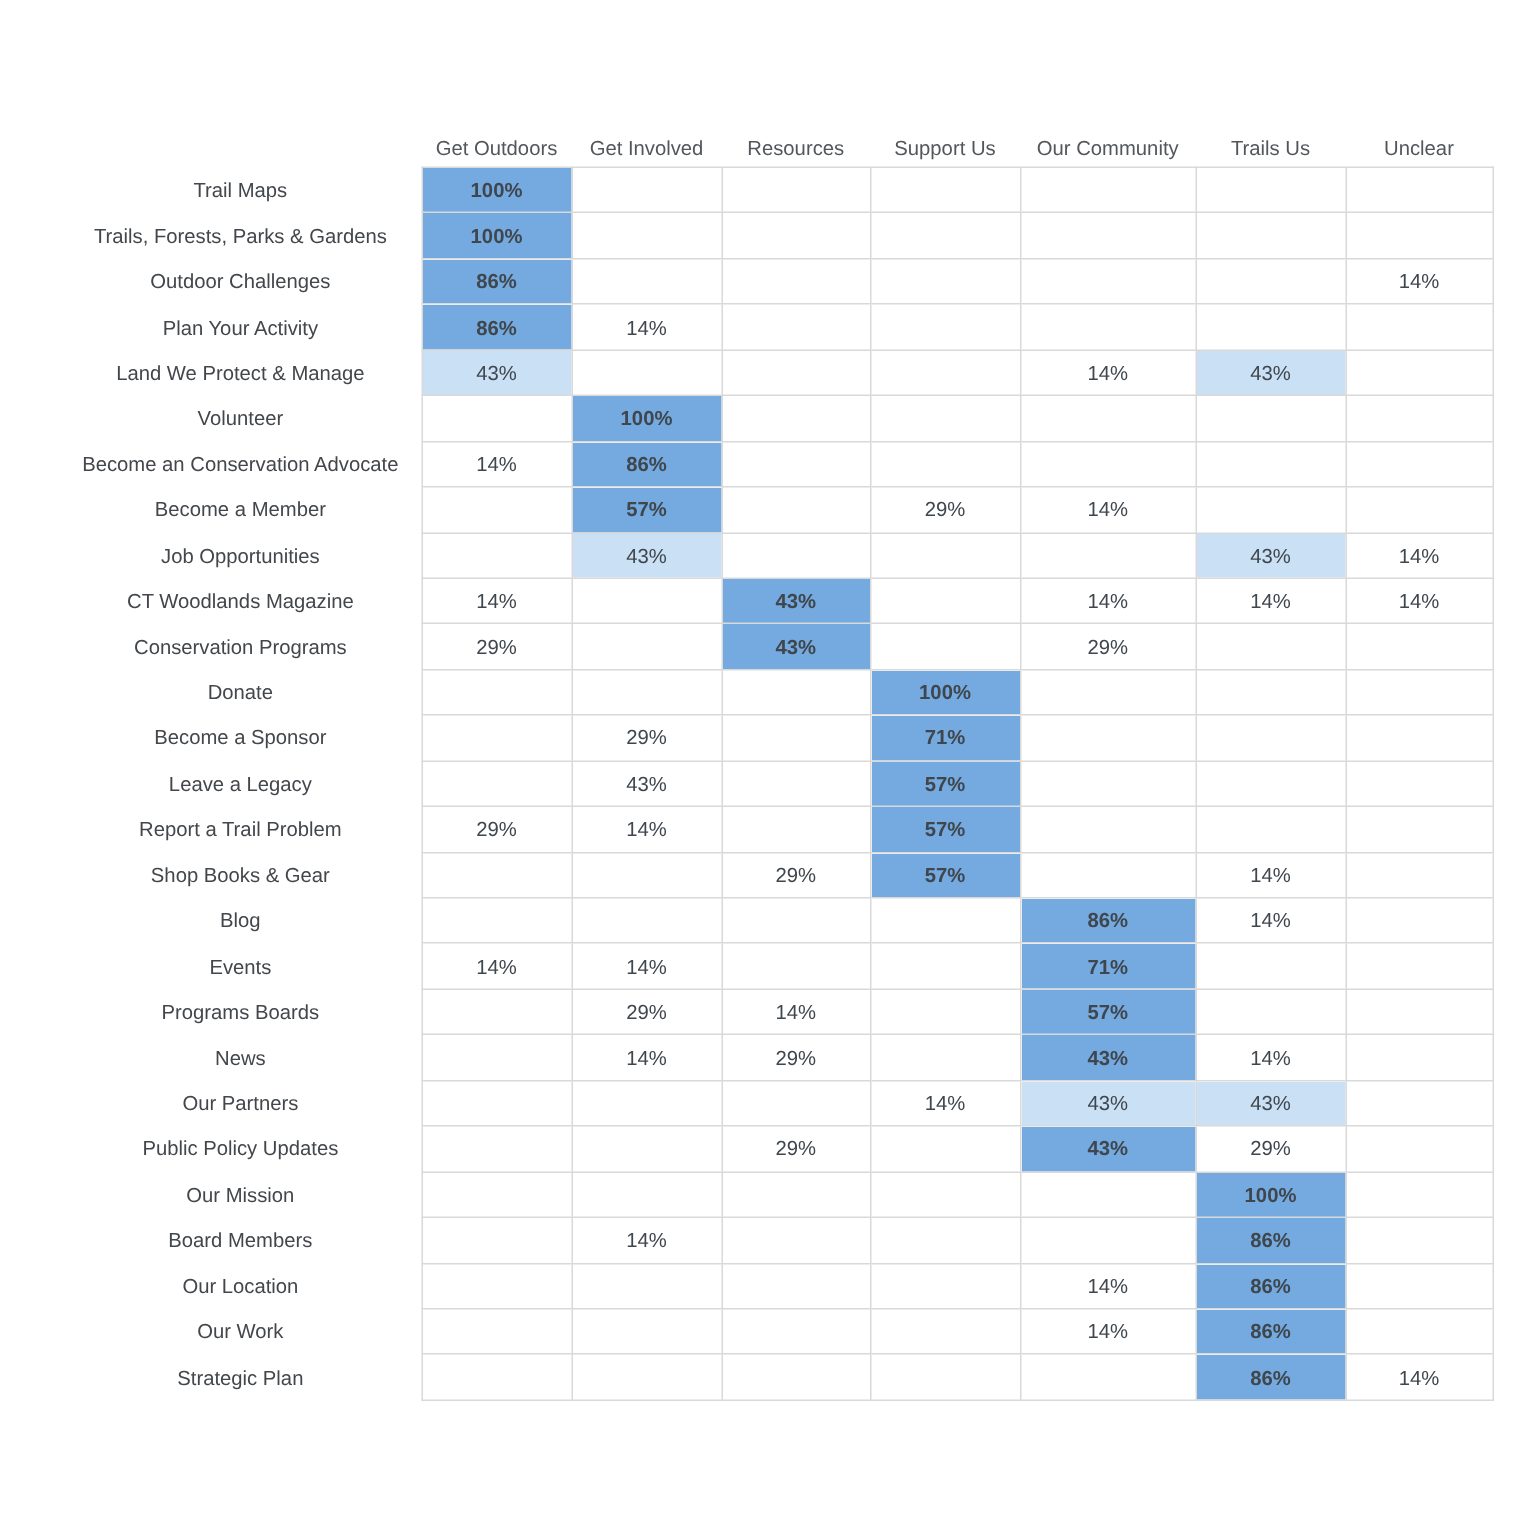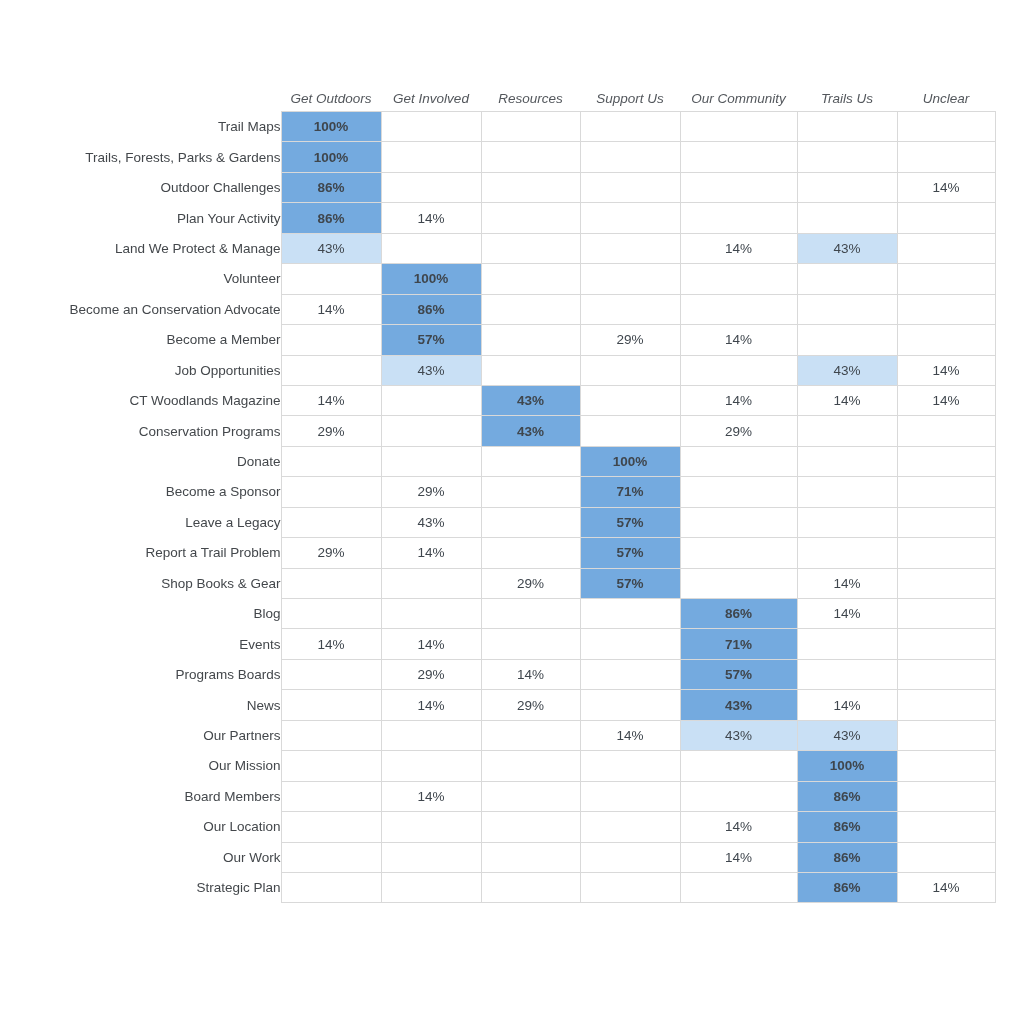--- a/index.html
+++ b/index.html
@@ -26,25 +26,24 @@
     padding: 0;
     overflow: hidden;
     white-space: nowrap;
   }
   thead th {
     height: 26px;
     vertical-align: middle;
     text-align: center;
     color: var(--header-text, #53575c);
     border: none;
-    font-style: italic;
   }
   thead th.corner { text-align: left; }
   tbody th.row-label {
-    text-align: right;
+    text-align: center;
     vertical-align: middle;
     color: var(--label-text, #43474b);
     border: none;
     height: 29.45px;
   }
   tbody td.cell {
     border: 1px solid var(--grid-border, #d9d9d9);
     text-align: center;
     vertical-align: middle;
     color: var(--cell-text, #3f464d);
@@ -285,20 +284,30 @@
           <th class="row-label">Our Partners</th>
           <td class="cell"></td>
           <td class="cell"></td>
           <td class="cell"></td>
           <td class="cell">14%</td>
           <td class="cell light">43%</td>
           <td class="cell light">43%</td>
           <td class="cell"></td>
         </tr>
         <tr>
+          <th class="row-label">Public Policy Updates</th>
+          <td class="cell"></td>
+          <td class="cell"></td>
+          <td class="cell">29%</td>
+          <td class="cell"></td>
+          <td class="cell dark">43%</td>
+          <td class="cell">29%</td>
+          <td class="cell"></td>
+        </tr>
+        <tr>
           <th class="row-label">Our Mission</th>
           <td class="cell"></td>
           <td class="cell"></td>
           <td class="cell"></td>
           <td class="cell"></td>
           <td class="cell"></td>
           <td class="cell dark">100%</td>
           <td class="cell"></td>
         </tr>
         <tr>

